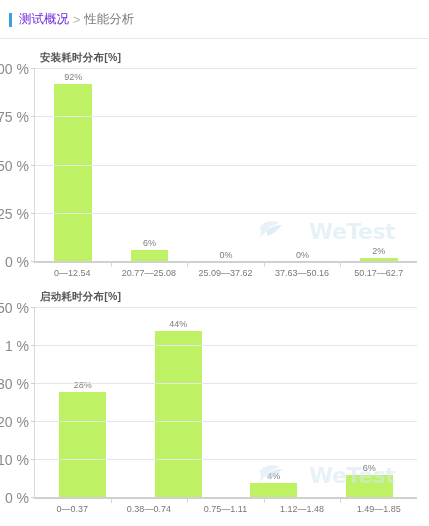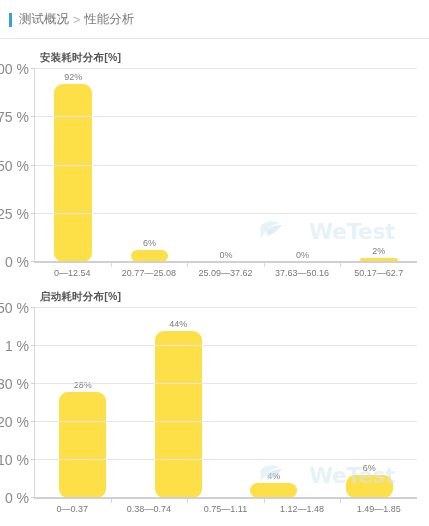--- a/index.html
+++ b/index.html
@@ -26,21 +26,21 @@
     border-bottom: 1px solid #e8e8e8;
   }
   .breadcrumb .accent {
     width: 3px;
     height: 14px;
     background: #3b9fdb;
     margin-right: 7px;
     flex: 0 0 auto;
   }
   .crumb-current {
-    color: #737373;
+    color: #6d28d9;
   }
   .crumb-sep {
     color: #b5b5b5;
     margin: 0 4px;
   }
   .crumb-sub {
     color: #7a7a7a;
   }
 
   
@@ -101,23 +101,22 @@
   .bar-slot {
     flex: 1 1 0;
     height: 100%;
     position: relative;
     display: flex;
     align-items: flex-end;
     justify-content: center;
   }
   .bar {
     width: 49%;
-    background: #fde047;
-    position: relative;
-    border-radius: 9px;
+    background: #bef264;
+    position: relative;
   }
   .bar-value {
     position: absolute;
     bottom: 100%;
     left: 50%;
     transform: translateX(-50%);
     font-size: 9px;
     color: #7d7d7d;
     margin-bottom: 2px;
     white-space: nowrap;

